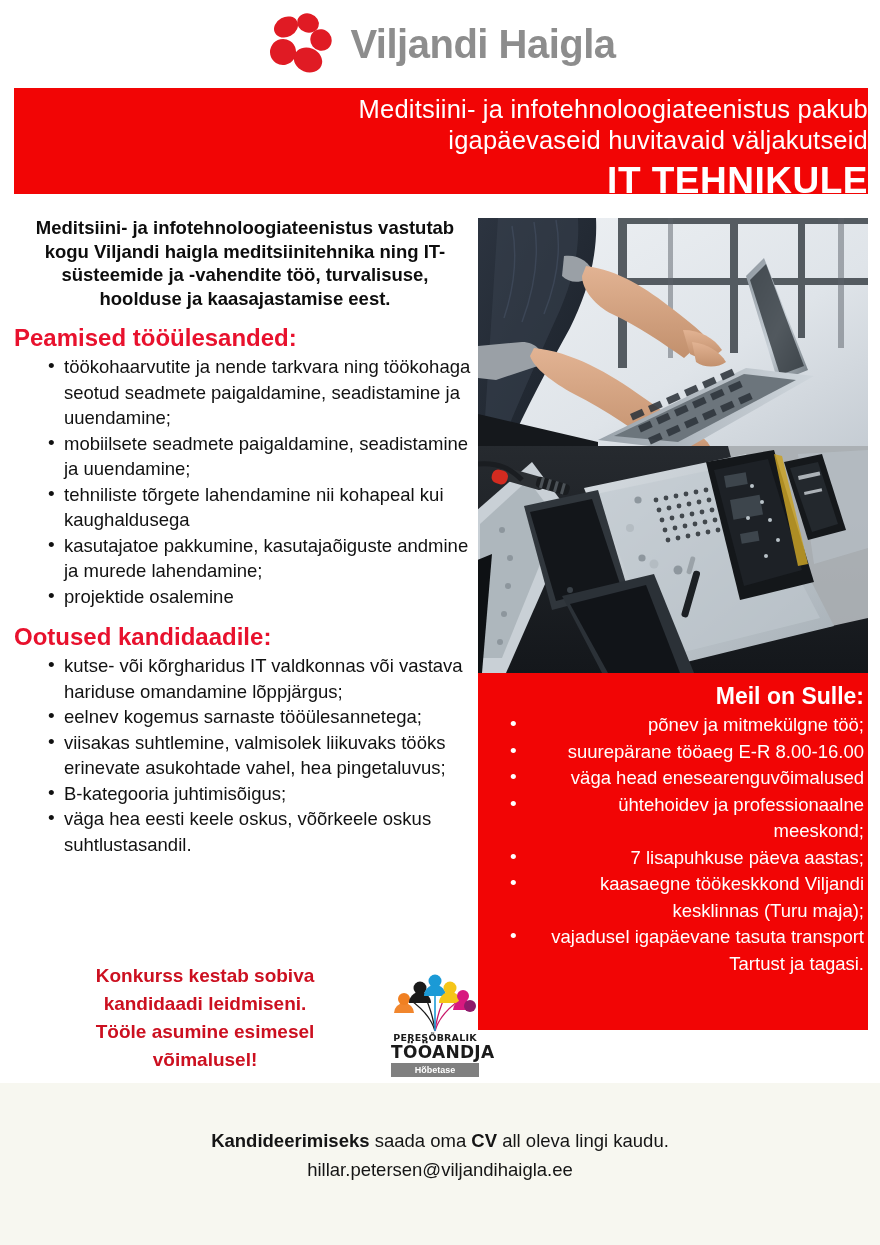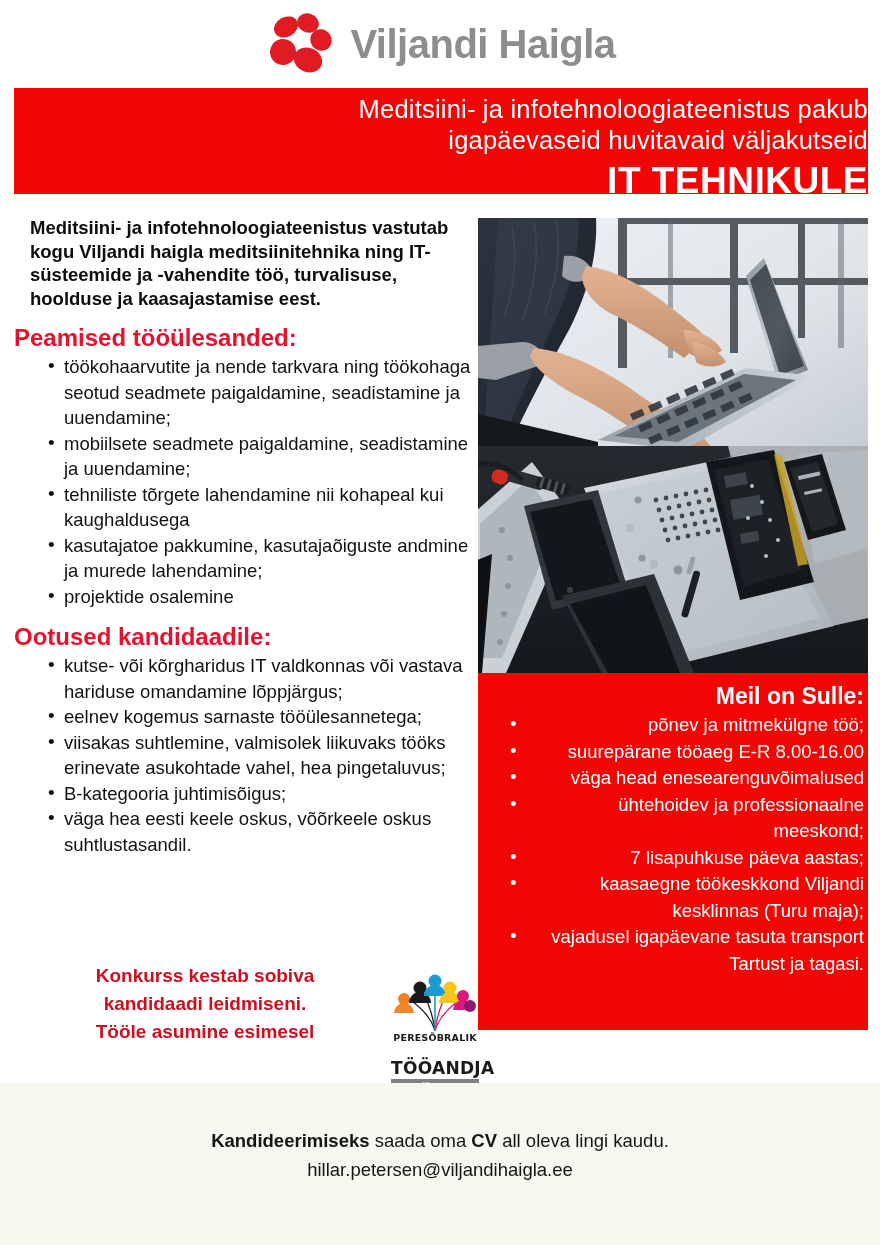--- a/index.html
+++ b/index.html
@@ -83,21 +83,21 @@
     position: absolute;
     left: 14px;
     top: 216px;
     width: 458px;
   }
   .intro {
     font-size: 18.5px;
     line-height: 23.5px;
     font-weight: bold;
     color: #0d0d0d;
-    text-align: left;
+    text-align: center;
     padding: 0 12px 0 16px;
     box-sizing: border-box;
   }
   .sec-head {
     font-size: 24px;
     font-weight: bold;
     color: #e8112d;
     margin: 13px 0 2px 0;
     line-height: 29px;
   }
@@ -155,21 +155,20 @@
     line-height: 11px;
   }
   .badge-word2 {
     font-family: "DejaVu Sans", sans-serif;
     font-size: 17px;
     font-weight: bold;
     letter-spacing: 0.3px;
     text-align: center;
     color: #1a1a1a;
     line-height: 18px;
-    margin-top: 16px;
   }
   .badge-level {
     margin-top: 2px;
     background: #808080;
     color: #ffffff;
     font-size: 9px;
     font-weight: bold;
     text-align: center;
     line-height: 14px;
     height: 14px;
@@ -295,20 +294,21 @@
       <li>viisakas suhtlemine, valmisolek liikuvaks tööks erinevate asukohtade vahel, hea pingetaluvus;</li>
       <li>B-kategooria juhtimisõigus;</li>
       <li>väga hea eesti keele oskus, võõrkeele oskus suhtlustasandil.</li>
     </ul>
   </div>
 
   <div class="closing-note">
     <div>Konkurss kestab sobiva</div>
     <div>kandidaadi leidmiseni.</div>
     <div>Tööle asumine esimesel</div>
+    <div>võimalusel!</div>
   </div>
 
   <div class="badge">
     <div>
       <svg viewBox="0 0 88 64" width="88" height="64" aria-hidden="true">
 
         <g stroke="#1a1a1a" stroke-width="1.3" fill="none">
           <path d="M44 63 C 40 48, 28 38, 18 31"></path>
           <path d="M44 63 C 42 46, 36 32, 31 22"></path>
         </g>

